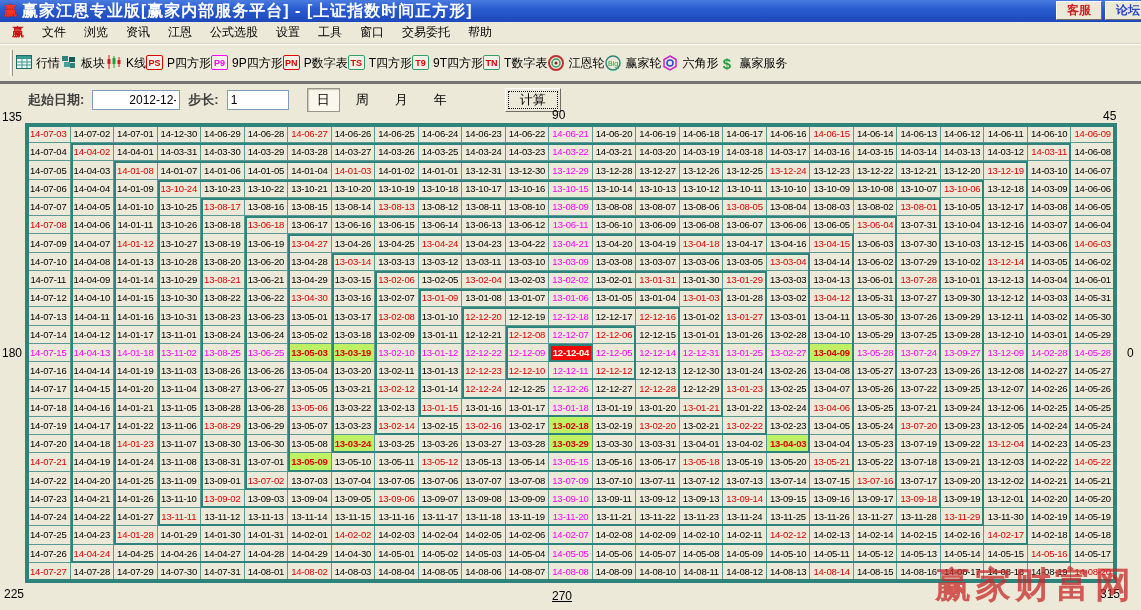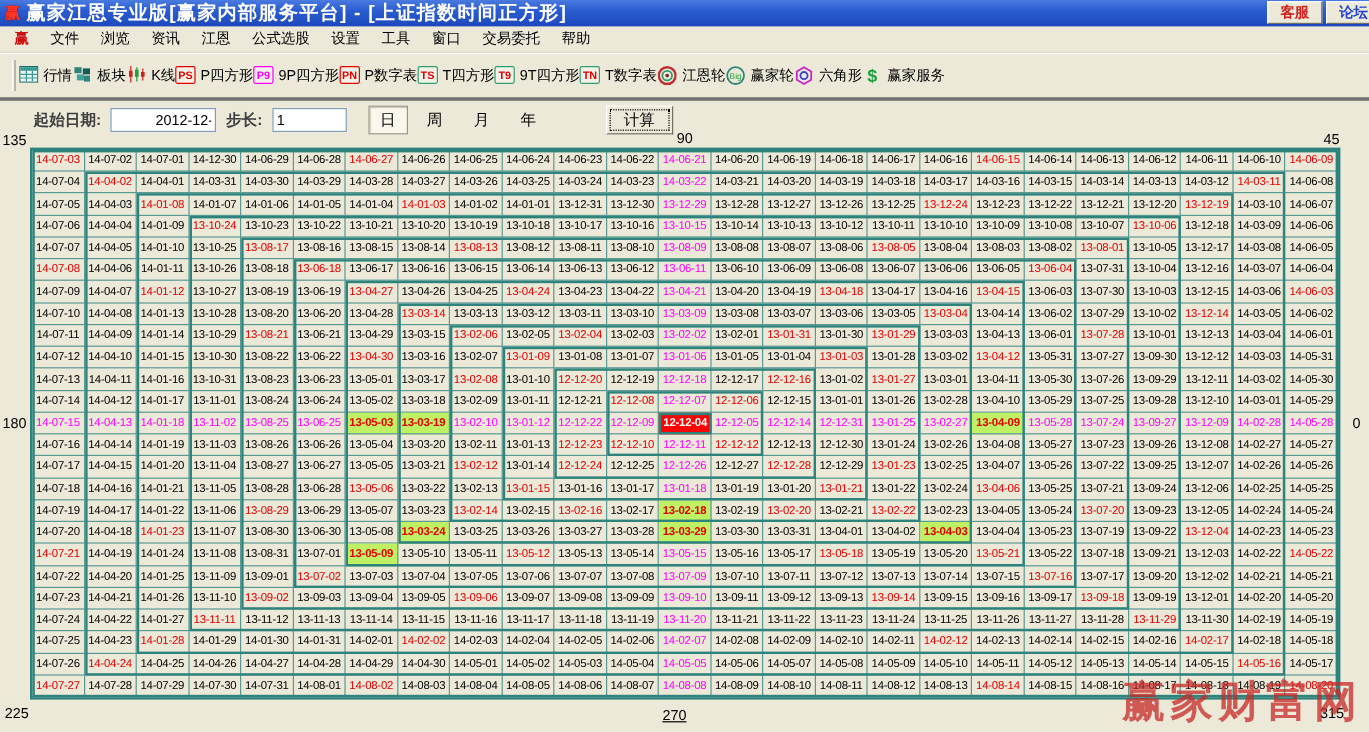--- a/index.html
+++ b/index.html
@@ -214,21 +214,21 @@
   <div class="period">
       <span class="period-btn selected">日</span>
       <span class="period-btn">周</span>
       <span class="period-btn">月</span>
       <span class="period-btn">年</span>
     </div>
   <button class="calc-btn">计算</button>
 </div>
 
 <span class="angle-label" style="left:2px;  top:110px;">135</span>
-<span class="angle-label" style="left:552px;top:108px;margin-left:12px;">90</span>
+<span class="angle-label" style="left:552px;top:108px;">90</span>
 <span class="angle-label" style="left:1103px;top:109px;">45</span>
 <span class="angle-label" style="left:2px;  top:346px;">180</span>
 <span class="angle-label" style="left:1127px;top:346px;">0</span>
 <span class="angle-label" style="left:4px;  top:587px;">225</span>
 <span class="angle-label" style="left:552px;top:589px;text-decoration:underline;">270</span>
 <span class="angle-label" style="left:1100px;top:587px;">315</span>
 
 <div class="grid-wrap">
   <div class="grid" id="grid">
       <div class="cell red">14-07-03</div>

